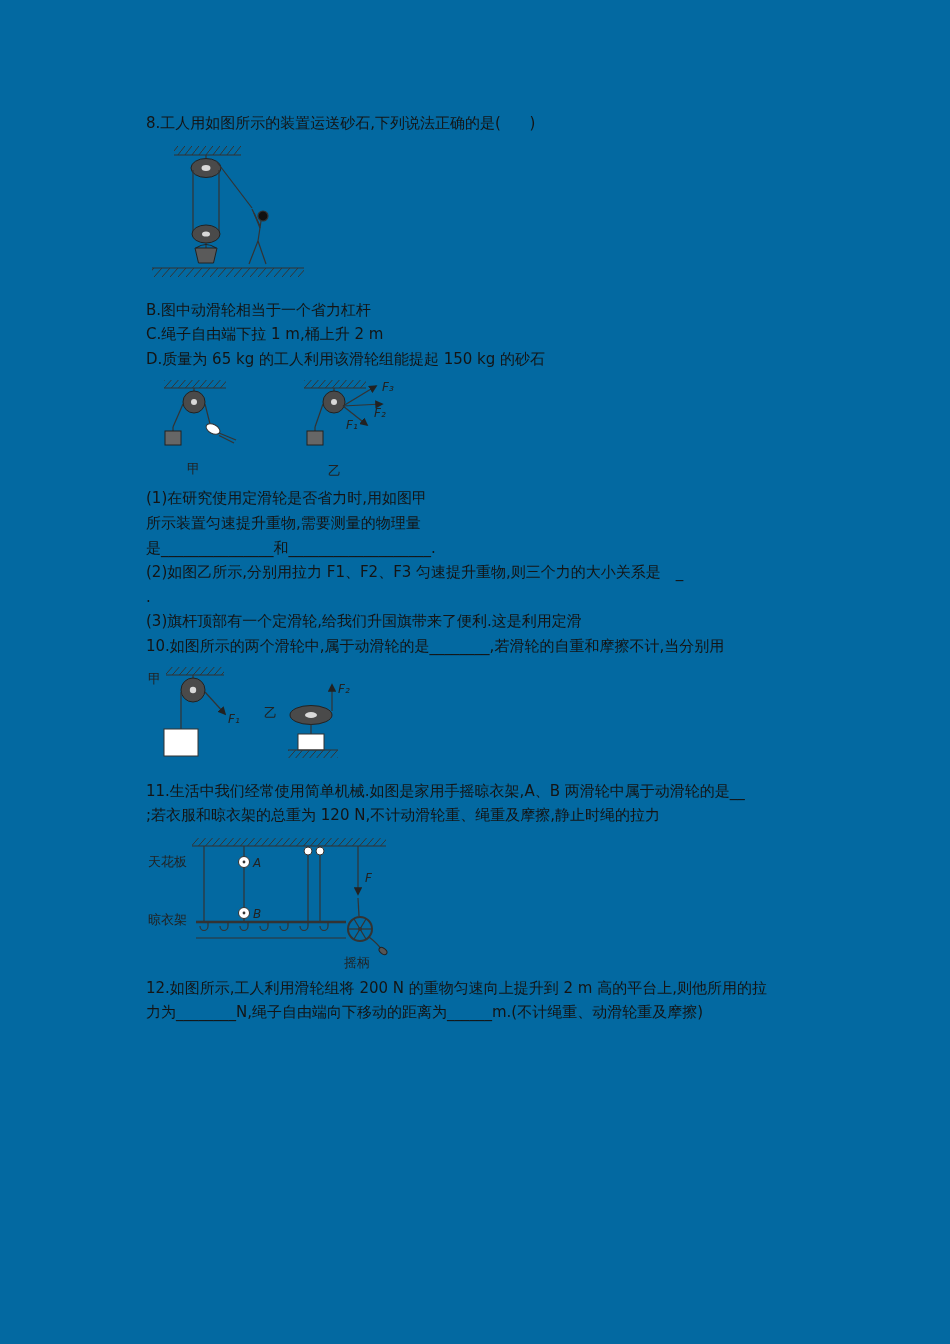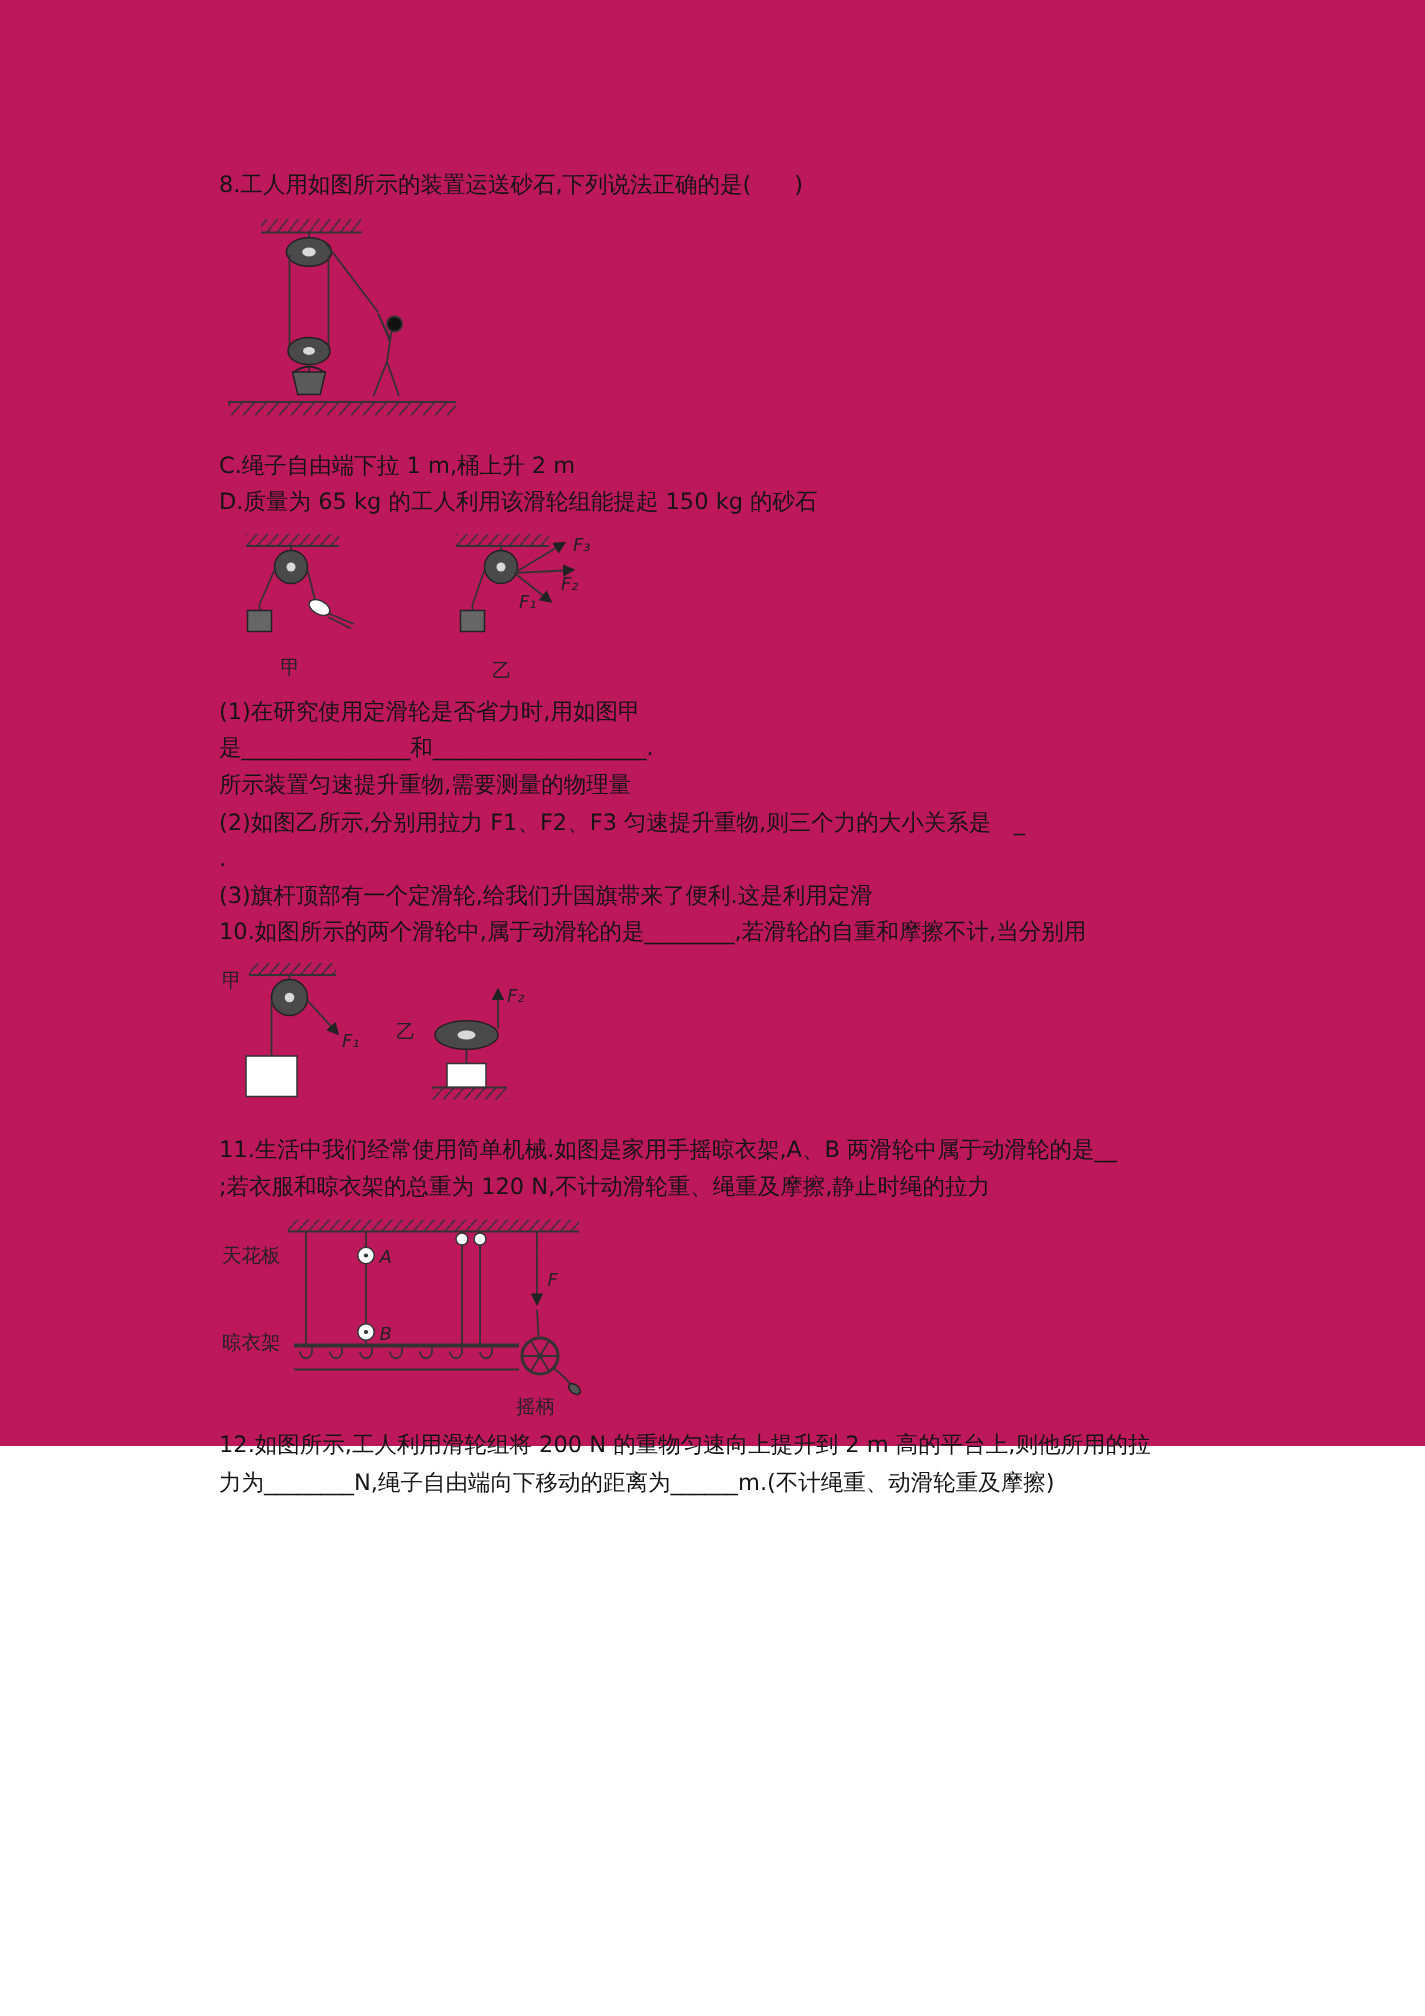--- a/index.html
+++ b/index.html
@@ -3,21 +3,21 @@
 <meta charset="utf-8">
 <style>
   html, body { margin:0; padding:0; }
   body {
     width:950px; height:1344px;
     background:#ffffff;
     font-family:"DejaVu Sans","Liberation Sans",sans-serif;
     color:#141414;
     overflow:hidden;
   }
-  .page { position:relative; width:950px; height:964px; background:#be185d; }
+  .page { position:relative; width:950px; height:1344px; background:#0369a1; }
   .content {
     position:absolute; left:146px; top:111px; width:680px;
     font-size:15px; line-height:24.6px;
   }
   .t { white-space:pre-wrap; }
   .diagram { display:block; margin:6px 0 6px 0; }
   svg { overflow:visible; }
   svg text { font-size:13px; fill:#222; font-family:"DejaVu Sans","Liberation Sans",sans-serif; }
   svg text.sym { font-style:italic; font-size:12px; }
   .stroke { stroke:#333; stroke-width:1.2; fill:none; }
@@ -77,20 +77,21 @@
         <line x1="112" y1="99" x2="103" y2="122"></line>
         <line x1="112" y1="99" x2="120" y2="122"></line>
       </g>
 
       <g>
         <line class="stroke" x1="6" y1="126" x2="158" y2="126"></line>
         <rect x="6" y="126" width="152" height="9" fill="url(#gnd8)"></rect>
       </g>
     </svg>
 
+    <div class="t">B.图中动滑轮相当于一个省力杠杆</div>
     <div class="t">C.绳子自由端下拉 1 m,桶上升 2 m</div>
     <div class="t">D.质量为 65 kg 的工人利用该滑轮组能提起 150 kg 的砂石</div>
 
 
     <svg class="diagram" width="280" height="103" viewBox="0 0 280 103">
       <defs>
         <pattern id="hat9" width="7" height="8" patternUnits="userSpaceOnUse">
           <line x1="0" y1="8" x2="7" y2="0" stroke="#333" stroke-width="1"></line>
         </pattern>
         <marker id="arr9" viewBox="0 0 10 10" refX="8" refY="5" markerWidth="7" markerHeight="7" orient="auto">
@@ -131,22 +132,22 @@
           <line class="stroke" x1="197" y1="29" x2="221" y2="48" marker-end="url(#arr9)"></line>
         </g>
         <text class="sym" x="236" y="14">F₃</text>
         <text class="sym" x="228" y="40">F₂</text>
         <text class="sym" x="200" y="52">F₁</text>
         <text x="182" y="98">乙</text>
       </g>
     </svg>
 
     <div class="t">(1)在研究使用定滑轮是否省力时,用如图甲</div>
+    <div class="t">所示装置匀速提升重物,需要测量的物理量</div>
     <div class="t">是_______________和___________________.</div>
-    <div class="t">所示装置匀速提升重物,需要测量的物理量</div>
     <div class="t">(2)如图乙所示,分别用拉力 F1、F2、F3 匀速提升重物,则三个力的大小关系是　_</div>
     <div class="t">.</div>
     <div class="t">(3)旗杆顶部有一个定滑轮,给我们升国旗带来了便利.这是利用定滑</div>
 
     <div class="t">10.如图所示的两个滑轮中,属于动滑轮的是________,若滑轮的自重和摩擦不计,当分别用</div>
 
     <svg class="diagram" width="230" height="108" viewBox="0 0 230 108">
       <defs>
         <pattern id="hat10" width="7" height="8" patternUnits="userSpaceOnUse">
           <line x1="0" y1="8" x2="7" y2="0" stroke="#333" stroke-width="1"></line>

